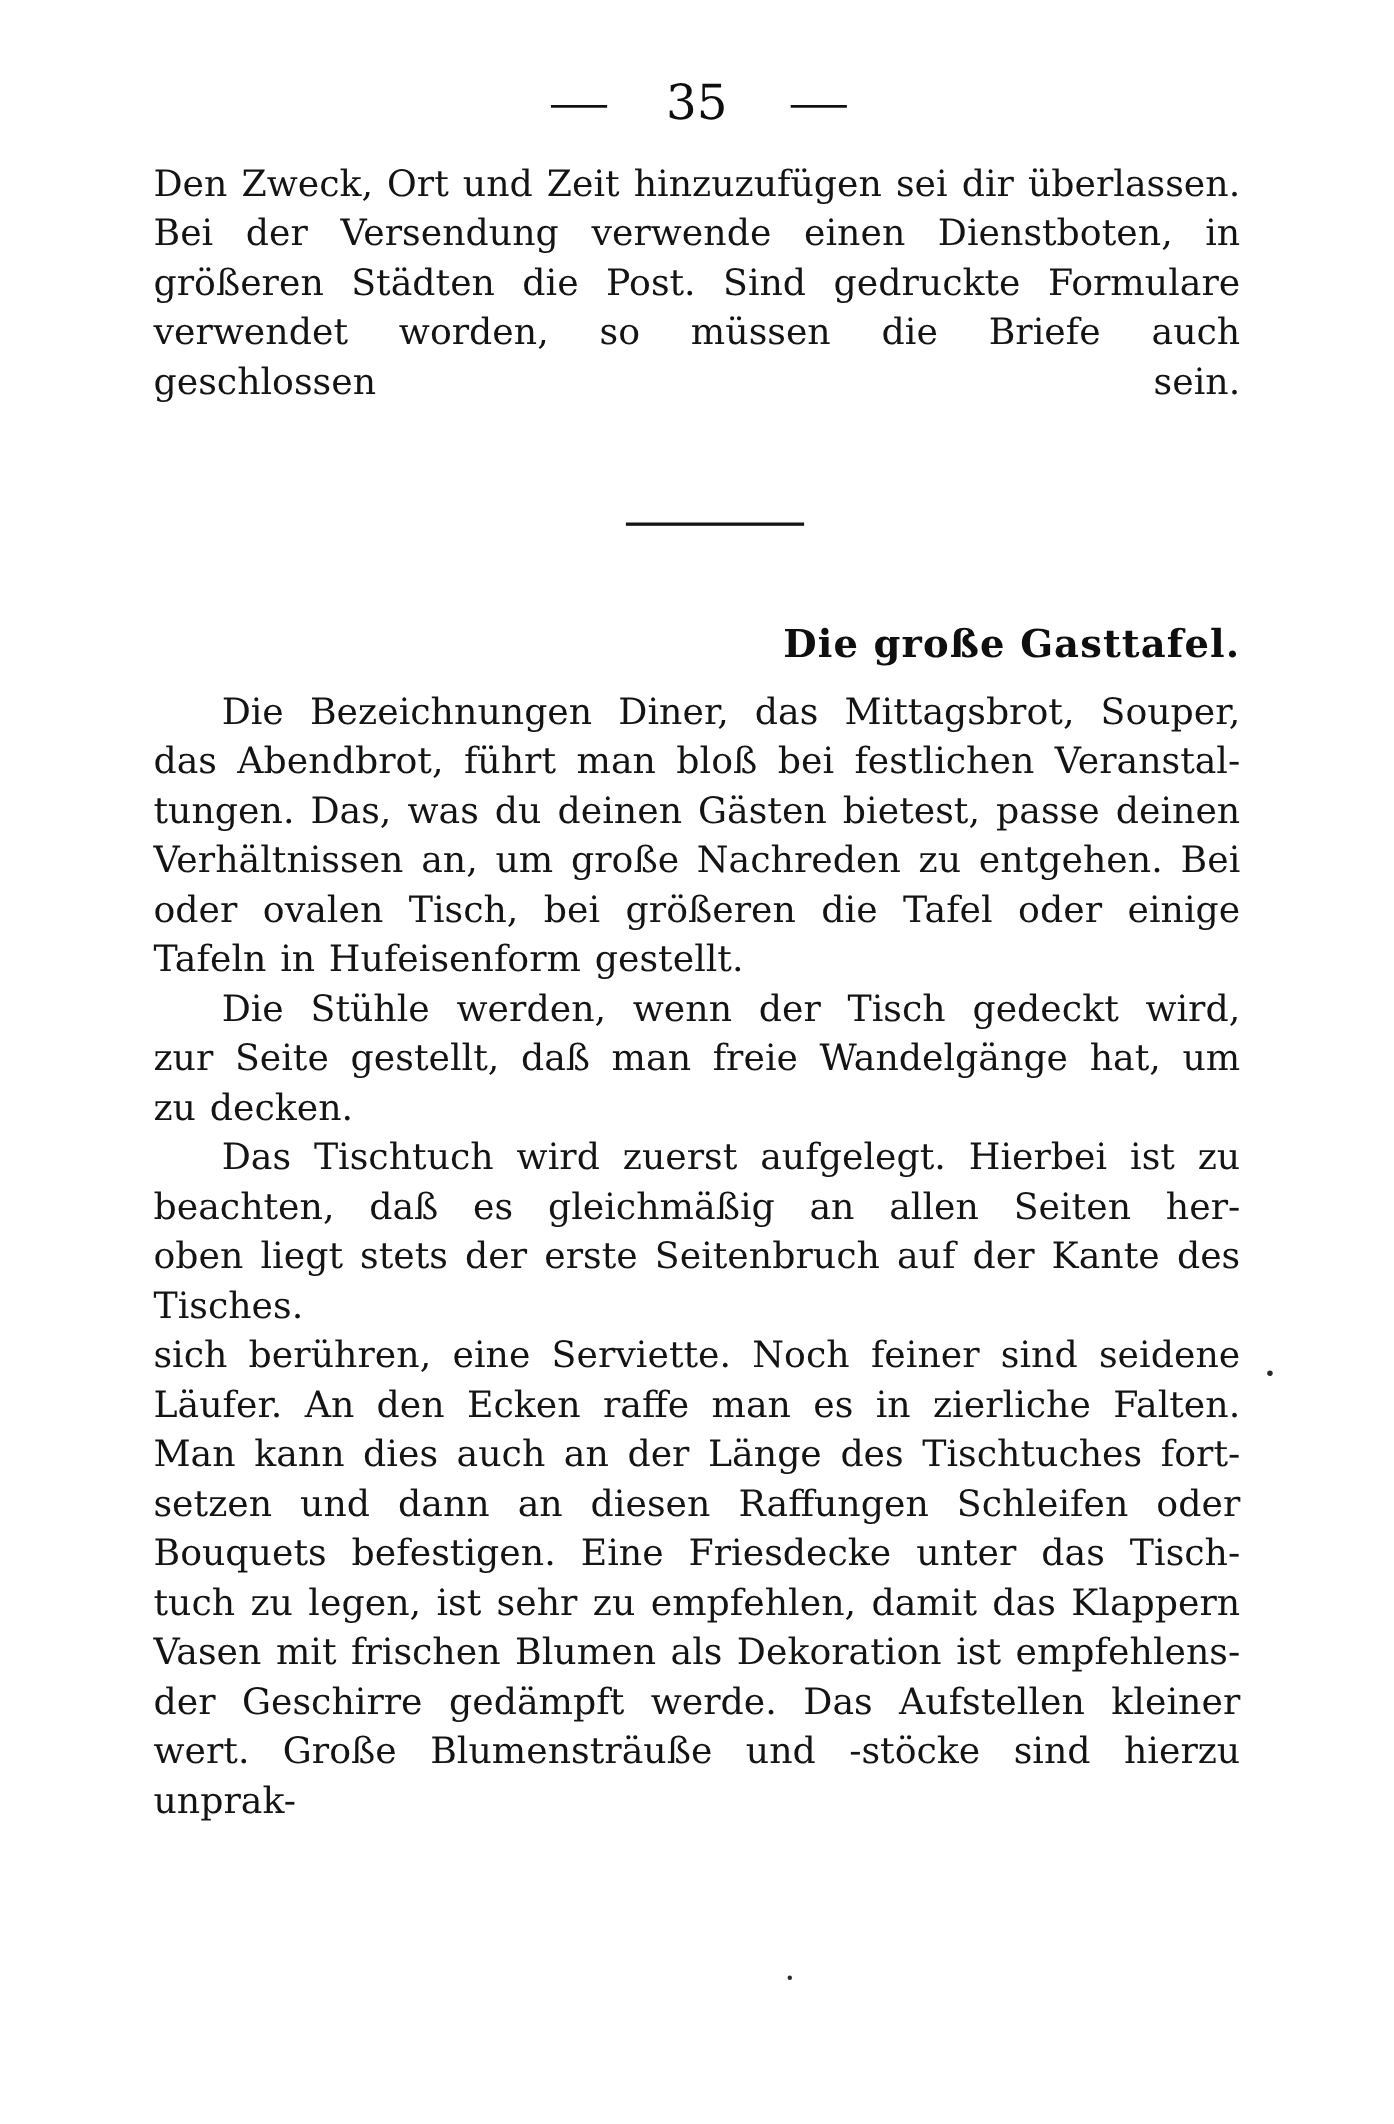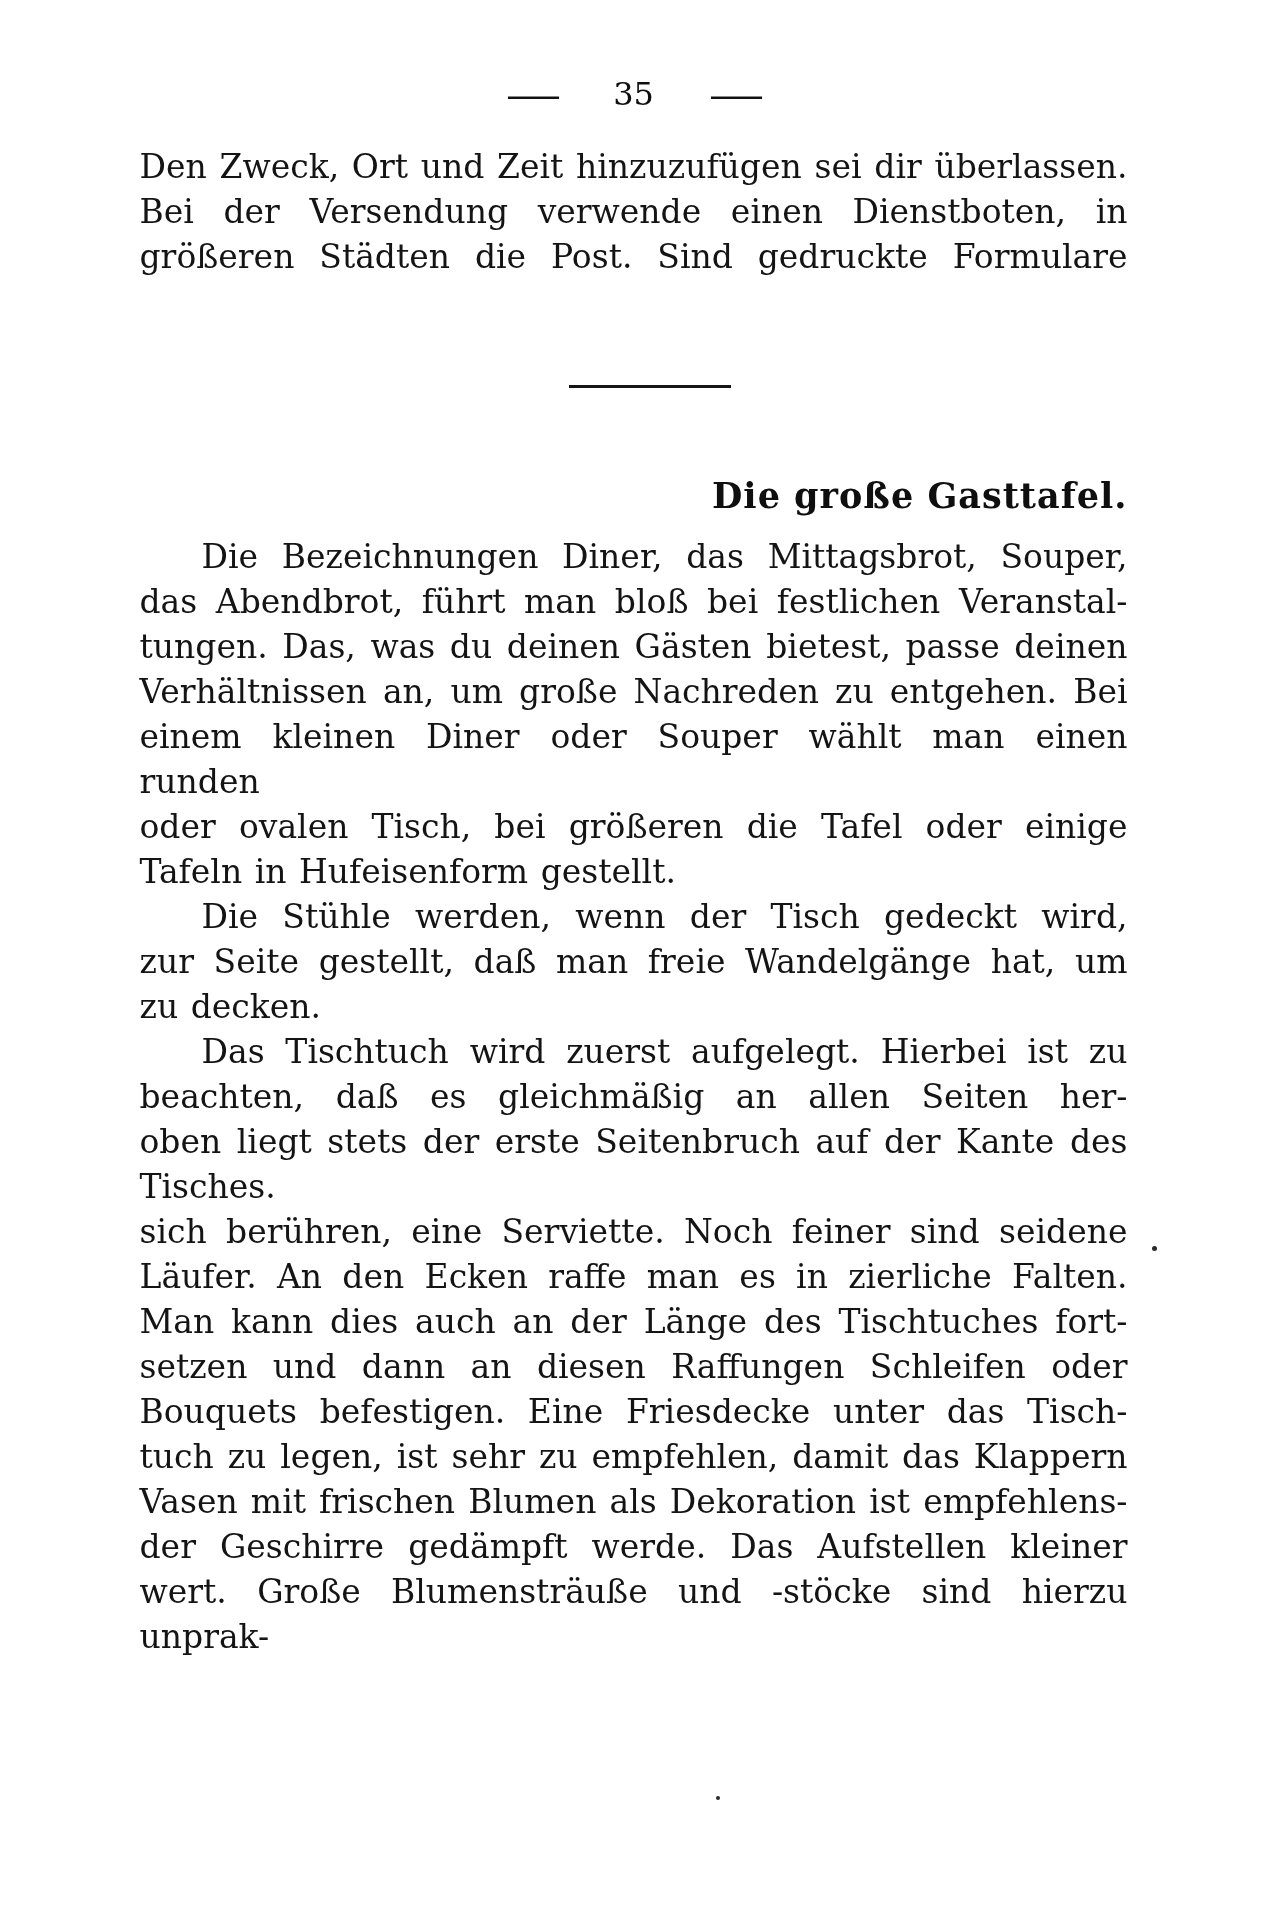--- a/index.html
+++ b/index.html
@@ -24,21 +24,21 @@
     gap: 62px;
   }
   .page-header .dash {
     font-size: 40px;
     line-height: 44px;
     letter-spacing: -2px;
     transform: scaleX(1.4);
     color: #111;
   }
   .page-header .page-num {
-    font-size: 32px;
+    font-size: 44px;
     line-height: 48px;
     color: #0e0e0e;
   }
   .text-block {
     width: 988px;
     margin: 26px auto 12px auto;
   }
   .paragraph {
     margin: 0;
   }
@@ -90,33 +90,33 @@
     <span class="dash">—</span>
     <span class="page-num">35</span>
     <span class="dash">—</span>
   </div>
 
   <div class="text-block">
     <div id="intro" class="paragraph">
         <div class="line">Den Zweck, Ort und Zeit hinzuzufügen sei dir überlassen.</div>
         <div class="line">Bei der Versendung verwende einen Dienstboten, in</div>
         <div class="line">größeren Städten die Post. Sind gedruckte Formulare</div>
+        <div class="line">verwendet worden, so müssen die Briefe auch geschlossen sein.</div>
       </div>
 
     <div class="divider"></div>
 
     <h2 class="section-title">Die große Gasttafel.</h2>
 
     <div id="paras">
         <div class="paragraph">
           <div class="line indent-first">Die Bezeichnungen Diner, das Mittagsbrot, Souper,</div>
           <div class="line">das Abendbrot, führt man bloß bei festlichen Veranstal-</div>
           <div class="line">tungen. Das, was du deinen Gästen bietest, passe deinen</div>
           <div class="line">Verhältnissen an, um große Nachreden zu entgehen. Bei</div>
-          <div class="line">einem kleinen Diner oder Souper wählt man einen runden</div>
           <div class="line">oder ovalen Tisch, bei größeren die Tafel oder einige</div>
           <div class="line line-short">Tafeln in Hufeisenform gestellt.</div>
         </div>
         <div class="paragraph">
           <div class="line indent-first">Die Stühle werden, wenn der Tisch gedeckt wird,</div>
           <div class="line">zur Seite gestellt, daß man freie Wandelgänge hat, um</div>
           <div class="line line-short">zu decken.</div>
         </div>
         <div class="paragraph">
           <div class="line indent-first">Das Tischtuch wird zuerst aufgelegt. Hierbei ist zu</div>

